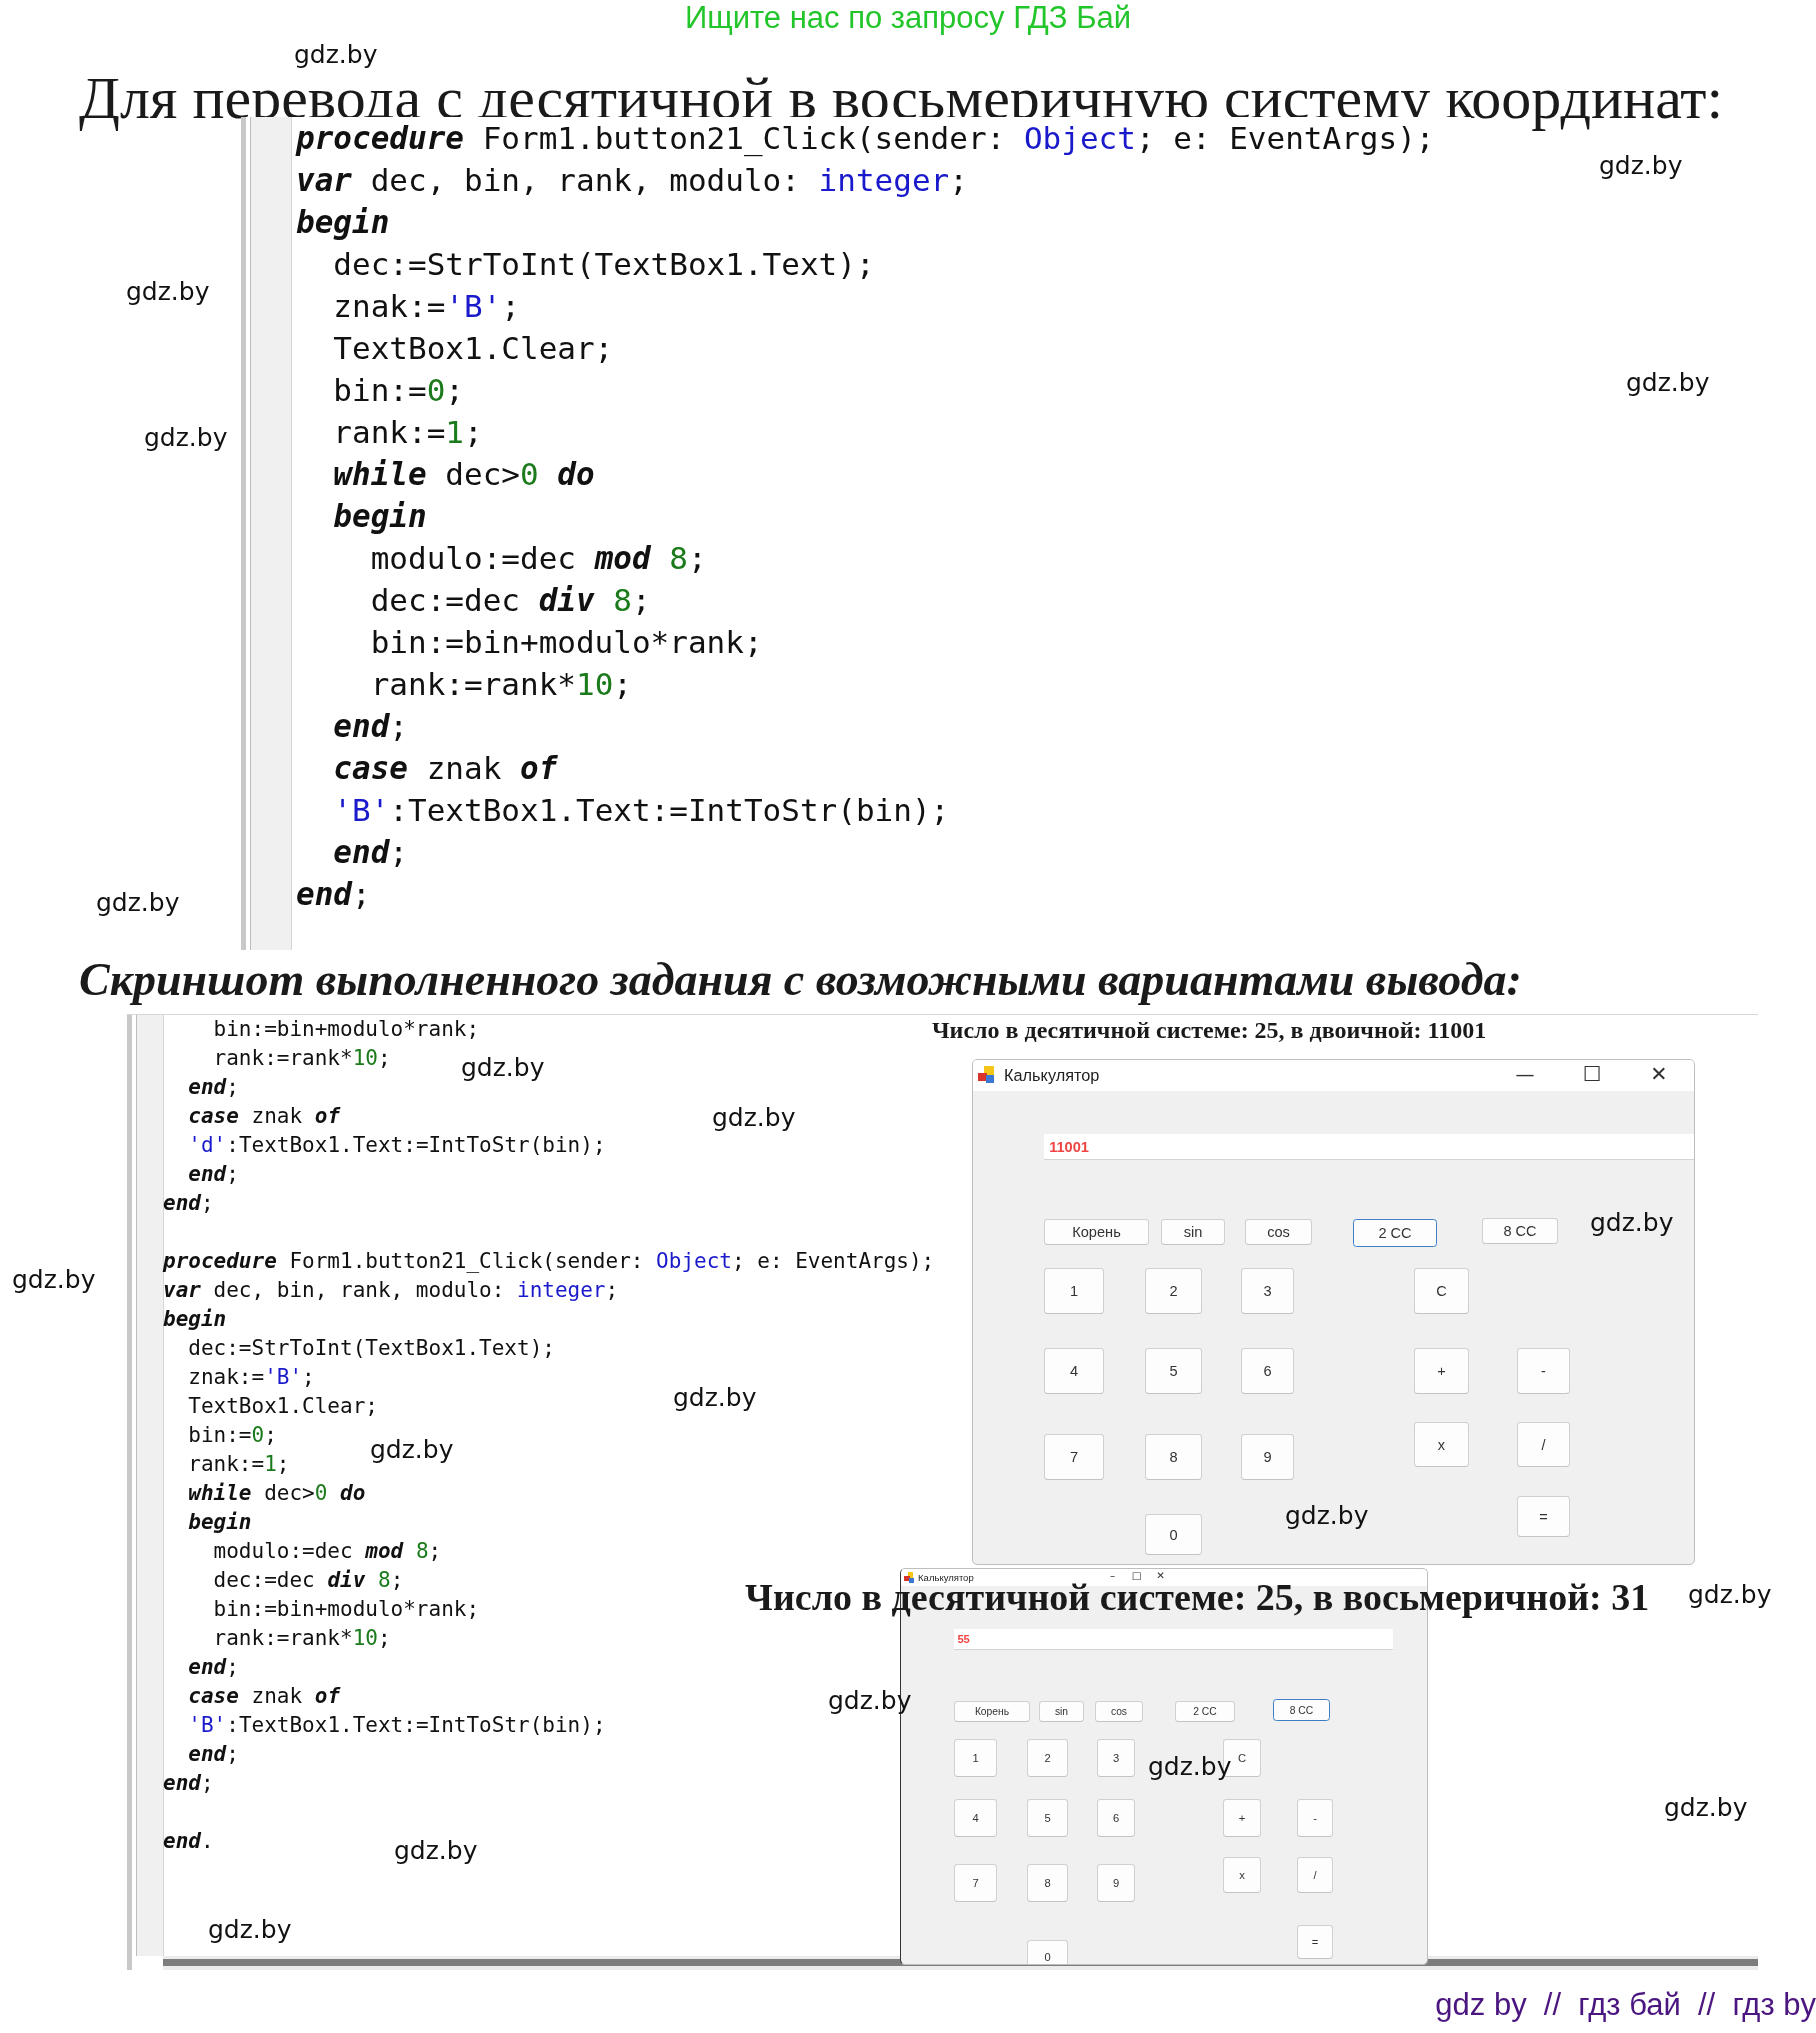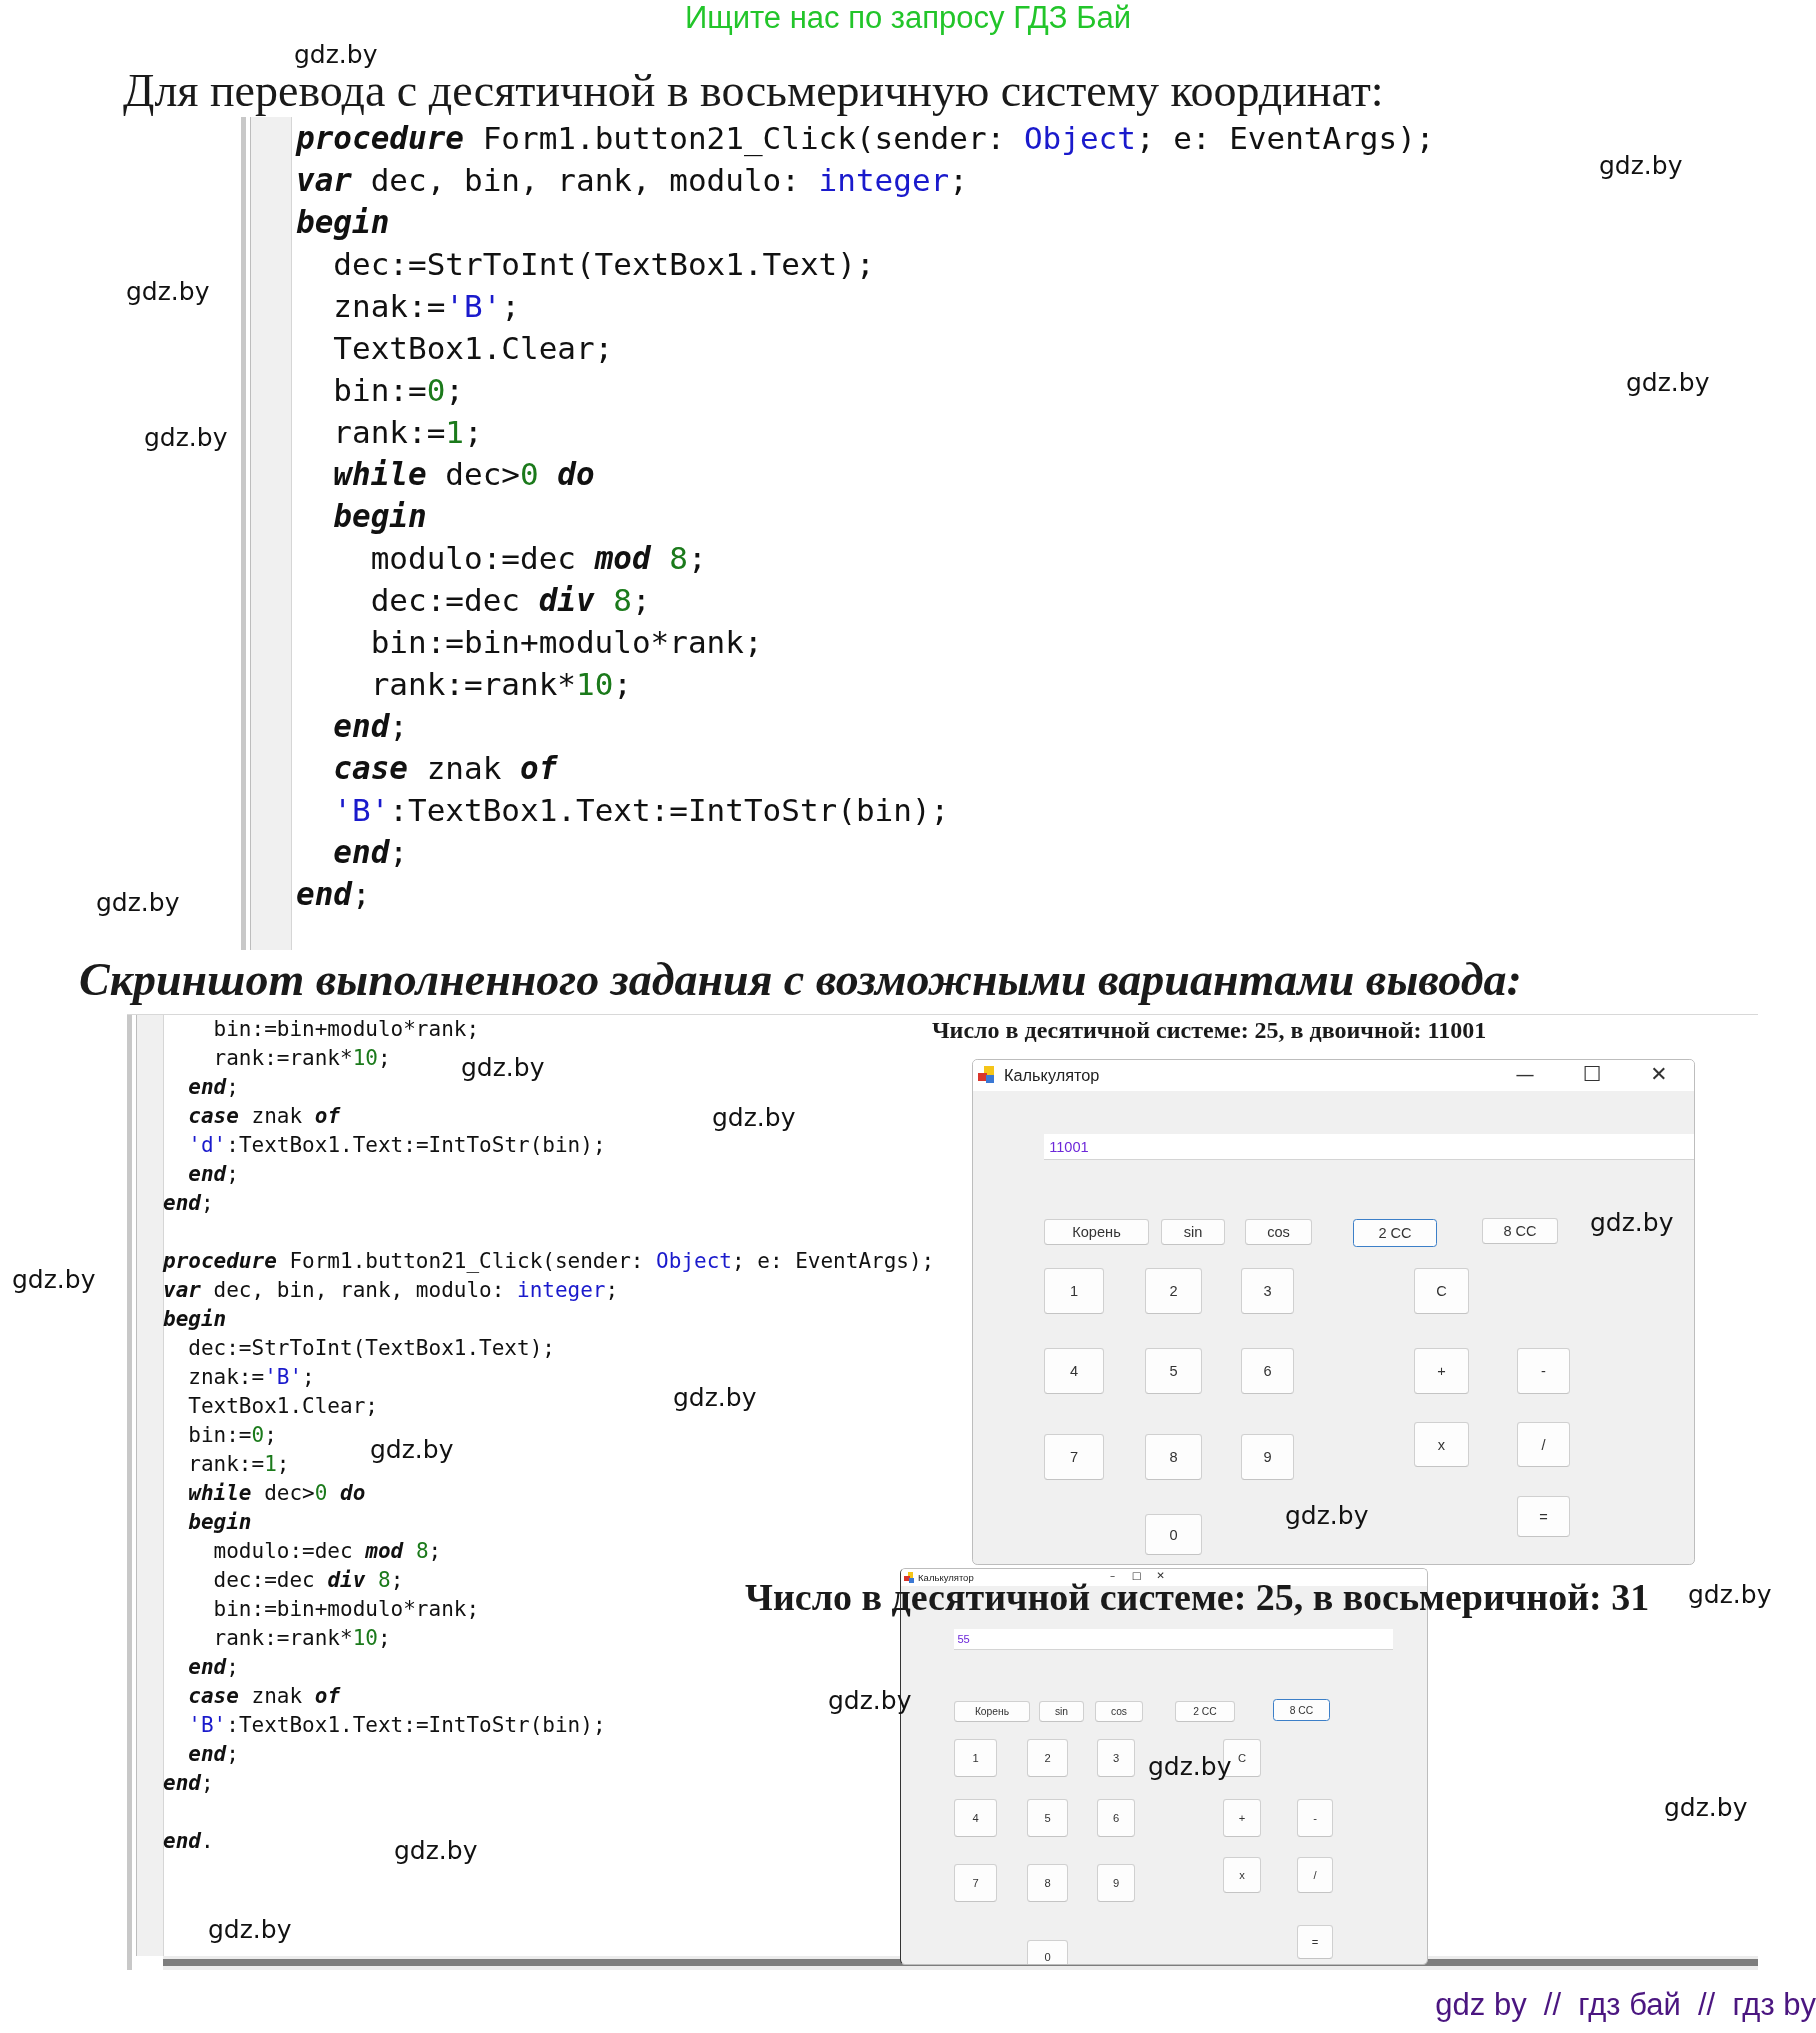--- a/index.html
+++ b/index.html
@@ -1,20 +1,20 @@
 <!DOCTYPE html>
 <html style="font-size:13.8px"><head>
 <meta charset="utf-8">
 <style>
   html, body { margin:0; padding:0; background:#ffffff; }
   body { width:1816px; height:2034px; position:relative; overflow:hidden; font-family:"Liberation Sans", sans-serif; color:#000; }
   .abs { position:absolute; }
   .promo { left:0; width:1816px; top:0; text-align:center; font-size:31px; color:#22c52a; font-family:"Liberation Sans", sans-serif; }
   .wm { position:absolute; font-family:"DejaVu Sans", sans-serif; font-size:25px; color:#111; white-space:nowrap; }
-  .heading1 { left:79px; top:64px; font-family:"Liberation Serif", serif; font-size:46px; color:#1a1a1a; white-space:nowrap;margin-left:44px; }
+  .heading1 { left:79px; top:64px; font-family:"Liberation Serif", serif; font-size:60px; color:#1a1a1a; white-space:nowrap; }
   .heading2 { left:79px; top:953px; font-family:"Liberation Serif", serif; font-style:italic; font-weight:bold; font-size:46px; color:#1a1a1a; white-space:nowrap; }
 
   
   .code1 { left:241px; top:117px; width:1230px; height:833px; background:#fff; }
   .gutter1 { position:absolute; left:0; top:0; width:5.2px; height:833px; background:#c8c8c8; }
   .gutter1b { position:absolute; left:8.6px; top:0; width:40px; height:833px; background:#f0f0f0; border-left:1.7px solid #bdbdbd; border-right:1.7px solid #d6d6d6; }
   .codelines1 { position:absolute; left:55px; top:0; font-family:"DejaVu Sans Mono", monospace; font-size:31px; line-height:42px; white-space:pre; color:#111; }
 
   
   .code2 { left:127px; top:1014px; width:1631px; height:957px; background:#fff; border-top:1.7px solid #d8d8d8; }
@@ -31,21 +31,21 @@
 
   .result-caption { font-family:"Liberation Serif", serif; font-weight:bold; font-size:24px; color:#1a1a1a; white-space:nowrap; }
 
   
   .calc { position:absolute; background:#f0f0f0; border:0.9px solid #bdbdbd; border-radius:5.2px; box-sizing:border-box; overflow:hidden; }
   .titlebar { position:absolute; left:0; top:0; right:0; background:#ffffff; display:flex; align-items:center; }
   .app-icon { position:relative; display:inline-block; }
   .app-icon span { position:absolute; display:block; }
   .title-text { font-family:"Liberation Sans", sans-serif; color:#222; }
   .win-ctrl { position:absolute; color:#333; font-family:"DejaVu Sans", sans-serif; text-align:center; }
-  .calc-input { position:absolute; background:#fff; border-bottom:1.7px solid #d4d4d4; box-sizing:border-box; font-family:"Liberation Sans", sans-serif; color:#6d28d9; display:flex; align-items:center; }
+  .calc-input { position:absolute; background:#fff; border-bottom:1.7px solid #d4d4d4; box-sizing:border-box; font-family:"Liberation Sans", sans-serif; color:#ef4444; display:flex; align-items:center;font-weight:bold; }
   .cbtn { position:absolute; background:#fdfdfd; border:0.9px solid #d0d0d0; border-bottom:1.7px solid #c4c4c4; border-radius:3.4px; box-sizing:border-box; display:flex; align-items:center; justify-content:center; font-family:"Liberation Sans", sans-serif; color:#333;margin-top:32px; }
   .cbtn.active { border:1.7px solid #3c7fc8; }
 
   .footer { left:0; width:1816px; top:1987px; text-align:right; font-size:31px; color:#4b1680; font-family:"Liberation Sans", sans-serif; white-space:pre; }
 </style>
 </head>
 <body>
 
 <div class="abs promo">Ищите нас по запросу ГДЗ Бай</div>
 

